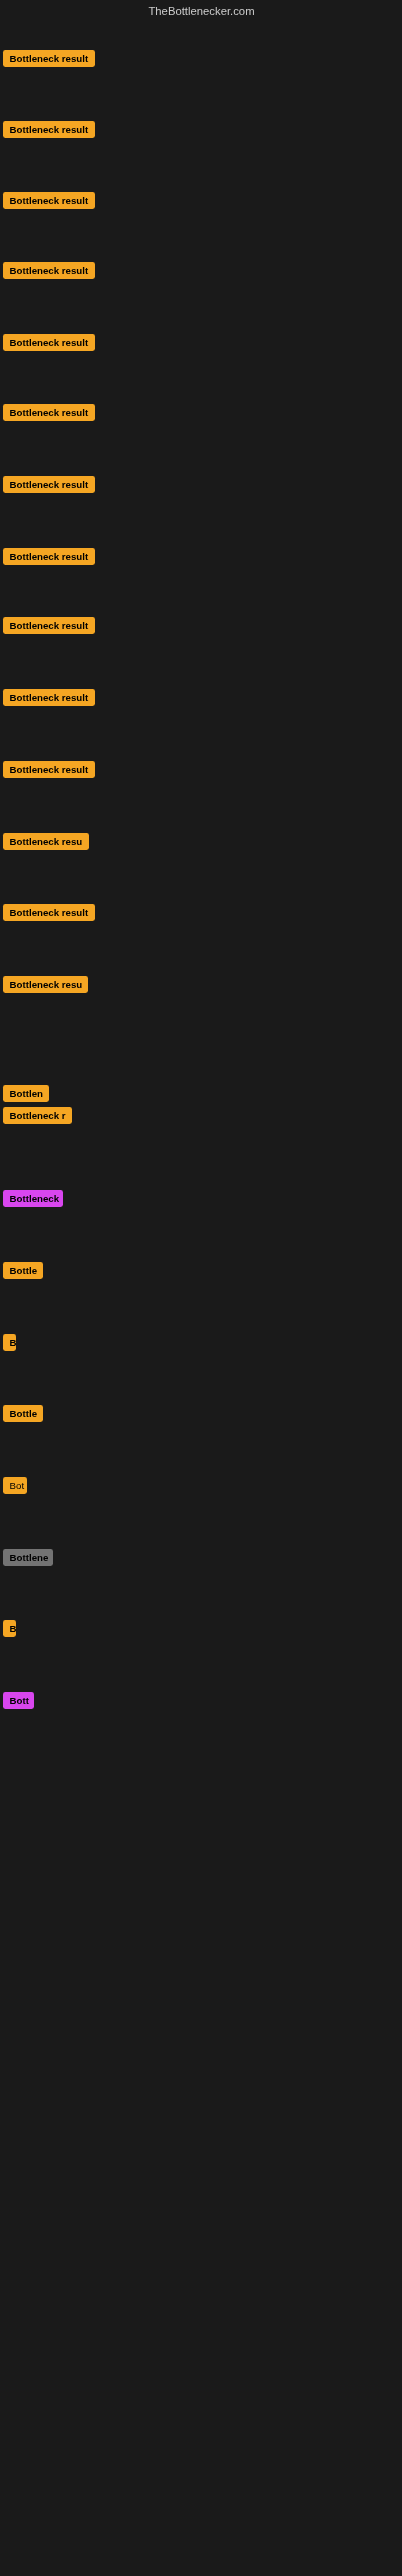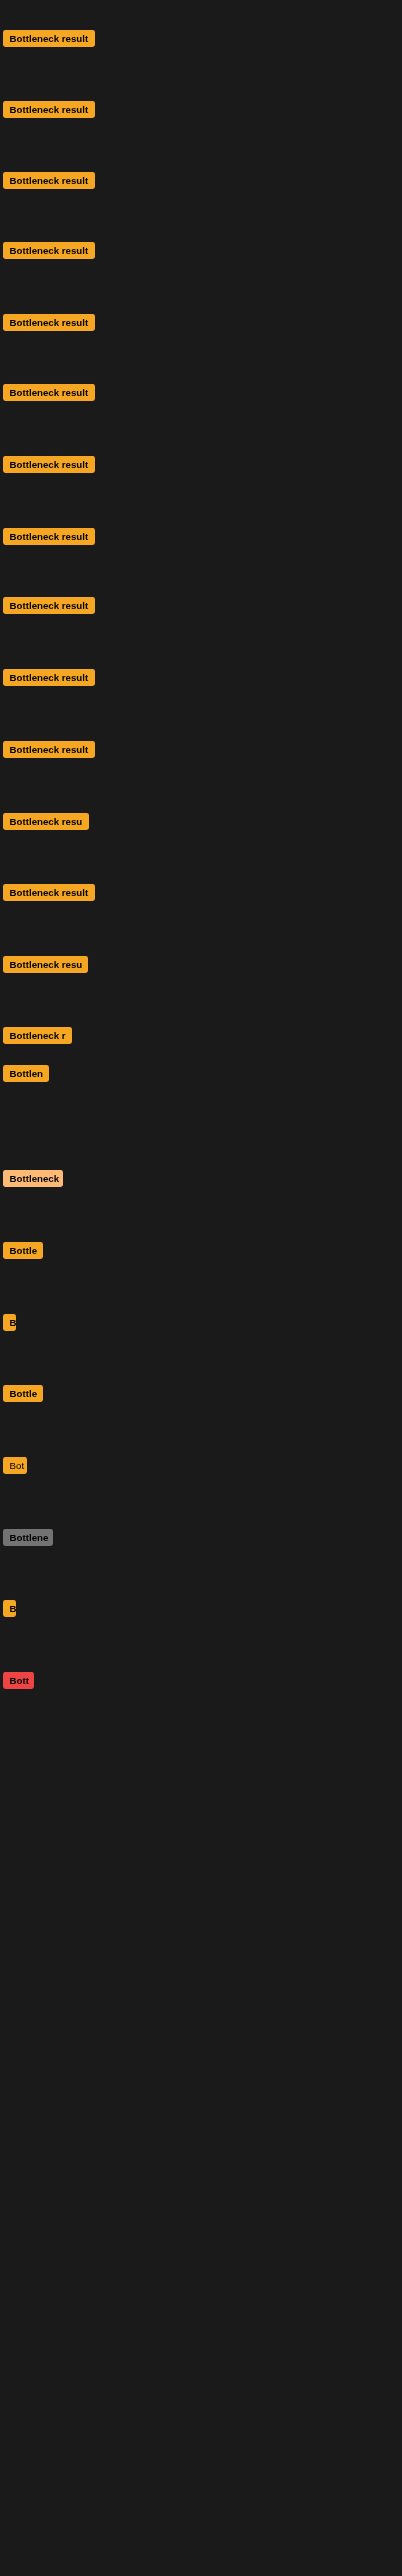--- a/index.html
+++ b/index.html
@@ -14,42 +14,45 @@
       background-color: #1a1a1a;
       font-family: Arial, sans-serif;
       position: relative;
     }
   </style>
 </head>
 <body>
 
 <div style="width:403px; min-height:2576px; background:#1a1a1a; position:relative;">
 
+  <div style="text-align:center; color:#cccccc; font-size:11.3px; padding:4.8px 0 3.2px 0; background:#1a1a1a;">
+    <span>TheBottlenecker.com</span>
+  </div>
 
   <div id="badges-container" style="position:relative; width:100%; height:2565px;">
   <div style="position: absolute; top: 30px; left: 3.2px;"><span style="display: inline-block; background-color: rgb(245, 166, 35); color: rgb(0, 0, 0); font-size: 9.7px; font-weight: bold; padding: 3.2px 6.4px; border-radius: 2.4px; white-space: nowrap; overflow: hidden; max-width: 97px;">Bottleneck result</span></div>
       <div style="position: absolute; top: 101px; left: 3.2px;"><span style="display: inline-block; background-color: rgb(245, 166, 35); color: rgb(0, 0, 0); font-size: 9.7px; font-weight: bold; padding: 3.2px 6.4px; border-radius: 2.4px; white-space: nowrap; overflow: hidden; max-width: 97px;">Bottleneck result</span></div>
       <div style="position: absolute; top: 172px; left: 3.2px;"><span style="display: inline-block; background-color: rgb(245, 166, 35); color: rgb(0, 0, 0); font-size: 9.7px; font-weight: bold; padding: 3.2px 6.4px; border-radius: 2.4px; white-space: nowrap; overflow: hidden; max-width: 97px;">Bottleneck result</span></div>
       <div style="position: absolute; top: 242px; left: 3.2px;"><span style="display: inline-block; background-color: rgb(245, 166, 35); color: rgb(0, 0, 0); font-size: 9.7px; font-weight: bold; padding: 3.2px 6.4px; border-radius: 2.4px; white-space: nowrap; overflow: hidden; max-width: 97px;">Bottleneck result</span></div>
       <div style="position: absolute; top: 314px; left: 3.2px;"><span style="display: inline-block; background-color: rgb(245, 166, 35); color: rgb(0, 0, 0); font-size: 9.7px; font-weight: bold; padding: 3.2px 6.4px; border-radius: 2.4px; white-space: nowrap; overflow: hidden; max-width: 97px;">Bottleneck result</span></div>
       <div style="position: absolute; top: 384px; left: 3.2px;"><span style="display: inline-block; background-color: rgb(245, 166, 35); color: rgb(0, 0, 0); font-size: 9.7px; font-weight: bold; padding: 3.2px 6.4px; border-radius: 2.4px; white-space: nowrap; overflow: hidden; max-width: 97px;">Bottleneck result</span></div>
       <div style="position: absolute; top: 456px; left: 3.2px;"><span style="display: inline-block; background-color: rgb(245, 166, 35); color: rgb(0, 0, 0); font-size: 9.7px; font-weight: bold; padding: 3.2px 6.4px; border-radius: 2.4px; white-space: nowrap; overflow: hidden; max-width: 97px;">Bottleneck result</span></div>
       <div style="position: absolute; top: 528px; left: 3.2px;"><span style="display: inline-block; background-color: rgb(245, 166, 35); color: rgb(0, 0, 0); font-size: 9.7px; font-weight: bold; padding: 3.2px 6.4px; border-radius: 2.4px; white-space: nowrap; overflow: hidden; max-width: 97px;">Bottleneck result</span></div>
       <div style="position: absolute; top: 597px; left: 3.2px;"><span style="display: inline-block; background-color: rgb(245, 166, 35); color: rgb(0, 0, 0); font-size: 9.7px; font-weight: bold; padding: 3.2px 6.4px; border-radius: 2.4px; white-space: nowrap; overflow: hidden; max-width: 97px;">Bottleneck result</span></div>
       <div style="position: absolute; top: 669px; left: 3.2px;"><span style="display: inline-block; background-color: rgb(245, 166, 35); color: rgb(0, 0, 0); font-size: 9.7px; font-weight: bold; padding: 3.2px 6.4px; border-radius: 2.4px; white-space: nowrap; overflow: hidden; max-width: 97px;">Bottleneck result</span></div>
       <div style="position: absolute; top: 741px; left: 3.2px;"><span style="display: inline-block; background-color: rgb(245, 166, 35); color: rgb(0, 0, 0); font-size: 9.7px; font-weight: bold; padding: 3.2px 6.4px; border-radius: 2.4px; white-space: nowrap; overflow: hidden; max-width: 97px;">Bottleneck result</span></div>
       <div style="position: absolute; top: 813px; left: 3.2px;"><span style="display: inline-block; background-color: rgb(245, 166, 35); color: rgb(0, 0, 0); font-size: 9.7px; font-weight: bold; padding: 3.2px 6.4px; border-radius: 2.4px; white-space: nowrap; overflow: hidden; max-width: 89px;">Bottleneck resu</span></div>
       <div style="position: absolute; top: 884px; left: 3.2px;"><span style="display: inline-block; background-color: rgb(245, 166, 35); color: rgb(0, 0, 0); font-size: 9.7px; font-weight: bold; padding: 3.2px 6.4px; border-radius: 2.4px; white-space: nowrap; overflow: hidden; max-width: 93px;">Bottleneck result</span></div>
       <div style="position: absolute; top: 956px; left: 3.2px;"><span style="display: inline-block; background-color: rgb(245, 166, 35); color: rgb(0, 0, 0); font-size: 9.7px; font-weight: bold; padding: 3.2px 6.4px; border-radius: 2.4px; white-space: nowrap; overflow: hidden; max-width: 85px;">Bottleneck resu</span></div>
-      <div style="position: absolute; top: 1027px; left: 3.2px;"><span style="display: inline-block; background-color: rgb(245, 166, 35); color: rgb(0, 0, 0); font-size: 9.7px; font-weight: bold; padding: 3.2px 6.4px; border-radius: 2.4px; white-space: nowrap; overflow: hidden; max-width: 71px;">Bottleneck r</span></div>
+      <div style="position: absolute; top: 1087px; left: 3.2px;"><span style="display: inline-block; background-color: rgb(245, 166, 35); color: rgb(0, 0, 0); font-size: 9.7px; font-weight: bold; padding: 3.2px 6.4px; border-radius: 2.4px; white-space: nowrap; overflow: hidden; max-width: 71px;">Bottleneck r</span></div>
       <div style="position: absolute; top: 1065px; left: 3.2px;"><span style="display: inline-block; background-color: rgb(245, 166, 35); color: rgb(0, 0, 0); font-size: 9.7px; font-weight: bold; padding: 3.2px 6.4px; border-radius: 2.4px; white-space: nowrap; overflow: hidden; max-width: 48px;">Bottlen</span></div>
-      <div style="position: absolute; top: 1170px; left: 3.2px;"><span style="display: inline-block; background-color: #fdba74; color: rgb(0, 0, 0); font-size: 9.7px; font-weight: bold; padding: 3.2px 6.4px; border-radius: 2.4px; white-space: nowrap; overflow: hidden; max-width: 60px;">Bottleneck</span></div>
+      <div style="position: absolute; top: 1170px; left: 3.2px;"><span style="display: inline-block; background-color: #d946ef; color: rgb(0, 0, 0); font-size: 9.7px; font-weight: bold; padding: 3.2px 6.4px; border-radius: 2.4px; white-space: nowrap; overflow: hidden; max-width: 60px;">Bottleneck</span></div>
       <div style="position: absolute; top: 1242px; left: 3.2px;"><span style="display: inline-block; background-color: rgb(245, 166, 35); color: rgb(0, 0, 0); font-size: 9.7px; font-weight: bold; padding: 3.2px 6.4px; border-radius: 2.4px; white-space: nowrap; overflow: hidden; max-width: 40px;">Bottle</span></div>
       <div style="position: absolute; top: 1314px; left: 3.2px;"><span style="display: inline-block; background-color: rgb(245, 166, 35); color: rgb(0, 0, 0); font-size: 9.7px; font-weight: bold; padding: 3.2px 6.4px; border-radius: 2.4px; white-space: nowrap; overflow: hidden; max-width: 11.3px;">B</span></div>
       <div style="position: absolute; top: 1385px; left: 3.2px;"><span style="display: inline-block; background-color: rgb(245, 166, 35); color: rgb(0, 0, 0); font-size: 9.7px; font-weight: bold; padding: 3.2px 6.4px; border-radius: 2.4px; white-space: nowrap; overflow: hidden; max-width: 40px;">Bottle</span></div>
       <div style="position: absolute; top: 1457px; left: 3.2px;"><span style="display: inline-block; background-color: rgb(245, 166, 35); color: rgb(0, 0, 0); font-size: 9.7px; font-weight: normal; padding: 3.2px 6.4px; border-radius: 2.4px; white-space: nowrap; overflow: hidden; max-width: 24px;">Bot</span></div>
       <div style="position: absolute; top: 1529px; left: 3.2px;"><span style="display: inline-block; background-color: #737373; color: rgb(0, 0, 0); font-size: 9.7px; font-weight: bold; padding: 3.2px 6.4px; border-radius: 2.4px; white-space: nowrap; overflow: hidden; max-width: 50px;">Bottlene</span></div>
       <div style="position: absolute; top: 1600px; left: 3.2px;"><span style="display: inline-block; background-color: rgb(245, 166, 35); color: rgb(0, 0, 0); font-size: 9.7px; font-weight: bold; padding: 3.2px 6.4px; border-radius: 2.4px; white-space: nowrap; overflow: hidden; max-width: 9.7px;">B</span></div>
-      <div style="position: absolute; top: 1672px; left: 3.2px;"><span style="display: inline-block; background-color: #ef4444; color: rgb(0, 0, 0); font-size: 9.7px; font-weight: bold; padding: 3.2px 6.4px; border-radius: 2.4px; white-space: nowrap; overflow: hidden; max-width: 31px;">Bott</span></div>
+      <div style="position: absolute; top: 1672px; left: 3.2px;"><span style="display: inline-block; background-color: #d946ef; color: rgb(0, 0, 0); font-size: 9.7px; font-weight: bold; padding: 3.2px 6.4px; border-radius: 2.4px; white-space: nowrap; overflow: hidden; max-width: 31px;">Bott</span></div>
     </div>
 
 </div>
 
 
 </body></html>

